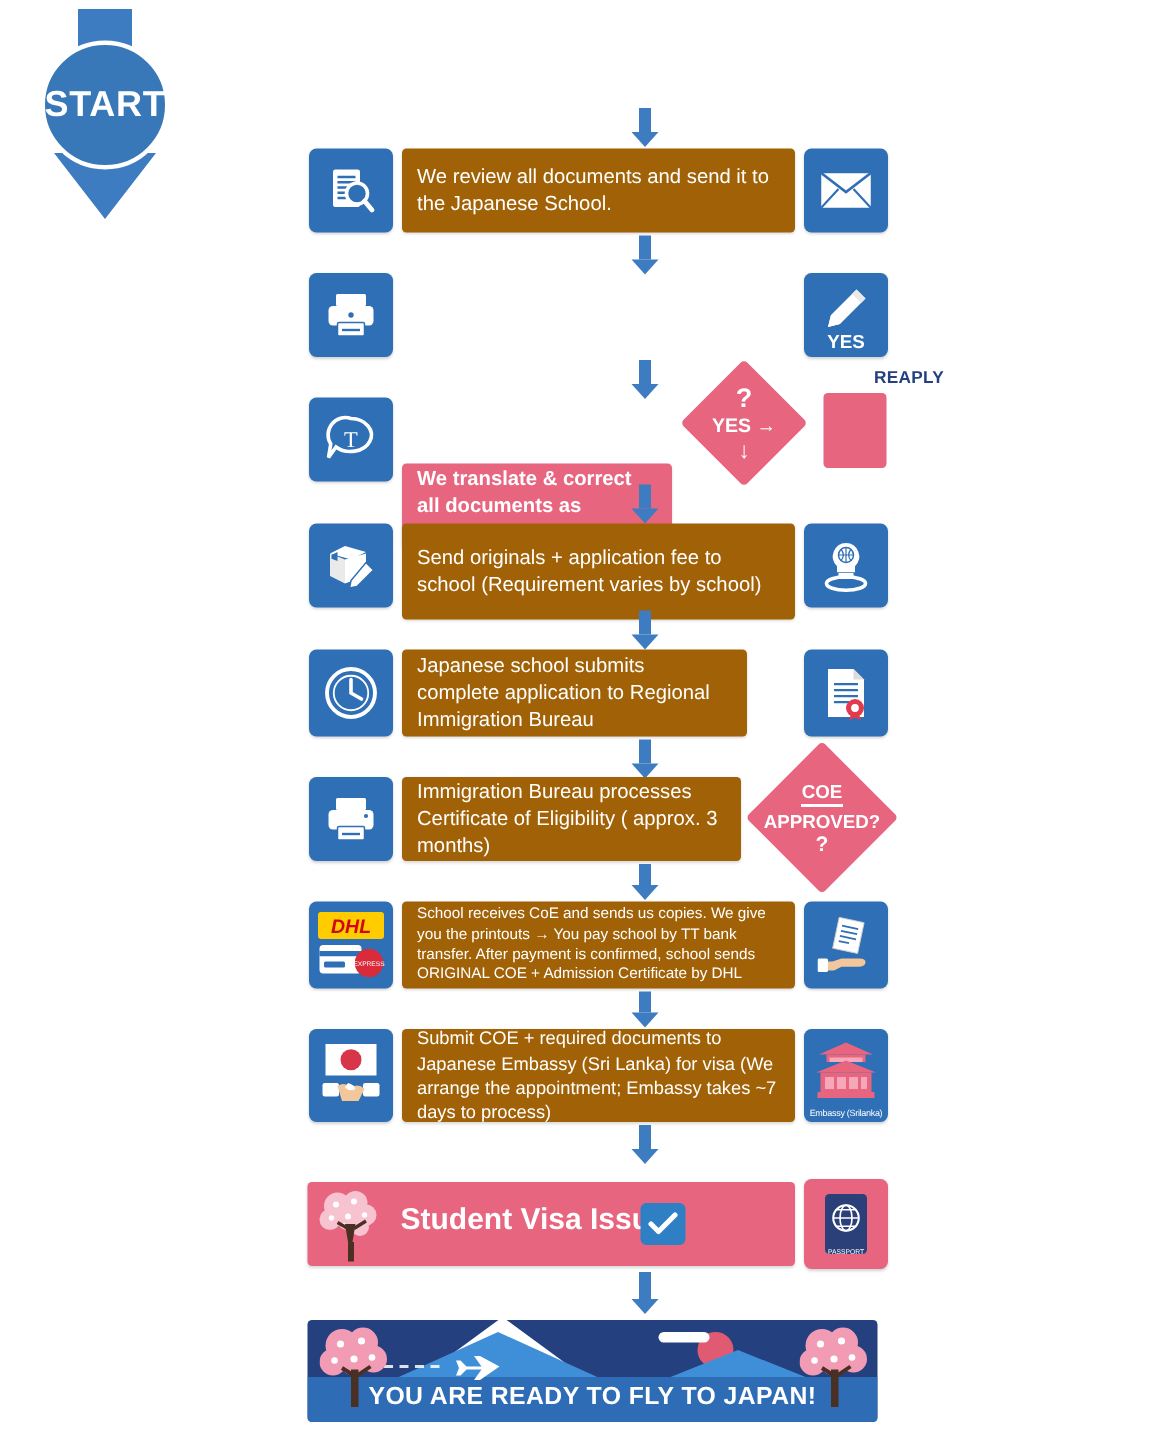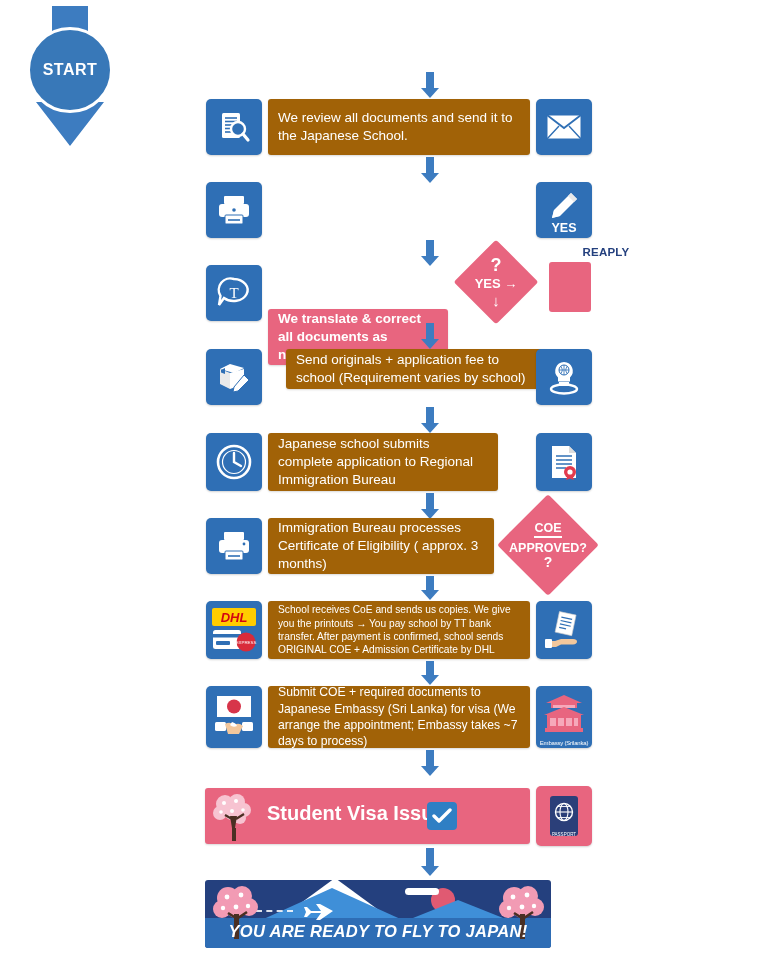--- a/index.html
+++ b/index.html
@@ -25,21 +25,21 @@
   .start-arrow{
     left:36px;top:6px;width:68px;height:140px;
     background:#3d7cc0;
     clip-path:polygon(16px 0, 52px 0, 52px 96px, 68px 96px, 34px 140px, 0 96px, 16px 96px);
   }
   .start-circle{
     left:27px;top:27px;width:86px;height:86px;border-radius:50%;
     background:#3878b8;border:3px solid #ffffff;
     display:flex;align-items:center;justify-content:center;
   }
-  .start-circle span{color:#fff;font-size:16px;font-weight:bold;letter-spacing:.5px;}
+  .start-circle span{color:#fff;font-size:24px;font-weight:bold;letter-spacing:.5px;}
 
   
   .icon-box{
     width:56px;height:56px;border-radius:5px;background:#2f6fb5;
     display:flex;align-items:center;justify-content:center;
     box-shadow:0 1px 2px rgba(0,0,0,.18);
   }
   .icon-box.pinkbox{background:#e8657f;}
   .text-box{
     border-radius:3px;background:#a16207;color:#ffffff;
@@ -67,22 +67,22 @@
     color:#fff;text-align:center;pointer-events:none;
   }
 
   .reaply-label{
     color:#24407e;font-size:11.5px;font-weight:bold;letter-spacing:.2px;margin-left:32px;
   }
   .reaply-box{background:#e8657f;border-radius:3px;}
 
   
   .footer{
-    left:205px;top:880px;width:346px;height:68px;border-radius:3px;
-    background:#24407e;overflow:hidden;font-style:italic;
+    left:205px;top:880px;width:380px;height:68px;border-radius:3px;
+    background:#24407e;overflow:hidden;
   }
   .footer .sea{position:absolute;left:0;right:0;bottom:0;height:30px;background:#2e6db5;}
   .footer .ftxt{
     position:absolute;left:0;right:0;bottom:7px;text-align:center;
     color:#fff;font-weight:bold;font-size:16.5px;letter-spacing:.3px;
   }
   .embassy-cap{
     position:absolute;bottom:2px;left:0;right:0;text-align:center;
     font-size:6px;color:#ffffff;letter-spacing:-.2px;
   }
@@ -184,21 +184,21 @@
 
   <div class="abs icon-box" style="left:206px;top:349px;">
     <svg width="36" height="32" viewBox="0 0 36 32">
       <path d="M4 8 l10 -5 l14 4 l-10 5 z" fill="#fff"></path>
       <path d="M4 8 l10 4 v16 l-10 -5 z" fill="#eaeaea"></path>
       <path d="M14 12 l14 -4 v15 l-14 5 z" fill="#fff"></path>
       <path d="M5 9 l4 -2 v6 l-4 -1.5z" fill="#2f6fb5"></path>
       <path d="M28 14 l5 5 l-11 11 l-5 1 l1 -5 z" fill="#fff" stroke="#2f6fb5" stroke-width="1"></path>
     </svg>
   </div>
-  <div class="abs text-box" style="left:268px;top:349px;width:262px;height:40px;margin-left:18px;">
+  <div class="abs text-box" style="left:268px;top:349px;width:262px;height:64px;">
     <div class="txt">Send originals + application fee to school (Requirement varies by school)</div>
   </div>
   <div class="abs icon-box" style="left:536px;top:349px;">
     <svg width="34" height="36" viewBox="0 0 34 36">
       <path d="M17 3 a9 9 0 0 1 6 15.5 v4 h-12 v-4 A9 9 0 0 1 17 3z" fill="#fff"></path>
       <circle cx="17" cy="11" r="5" fill="none" stroke="#2f6fb5" stroke-width="1"></circle>
       <path d="M12 11 h10 M17 6 v10 M13.5 7 q3.5 4 0 8 M20.5 7 q-3.5 4 0 8" stroke="#2f6fb5" stroke-width=".8" fill="none"></path>
       <rect x="12" y="23" width="10" height="4" fill="#fff"></rect>
       <ellipse cx="17" cy="30" rx="13" ry="4.5" fill="none" stroke="#fff" stroke-width="2.4"></ellipse>
     </svg>

